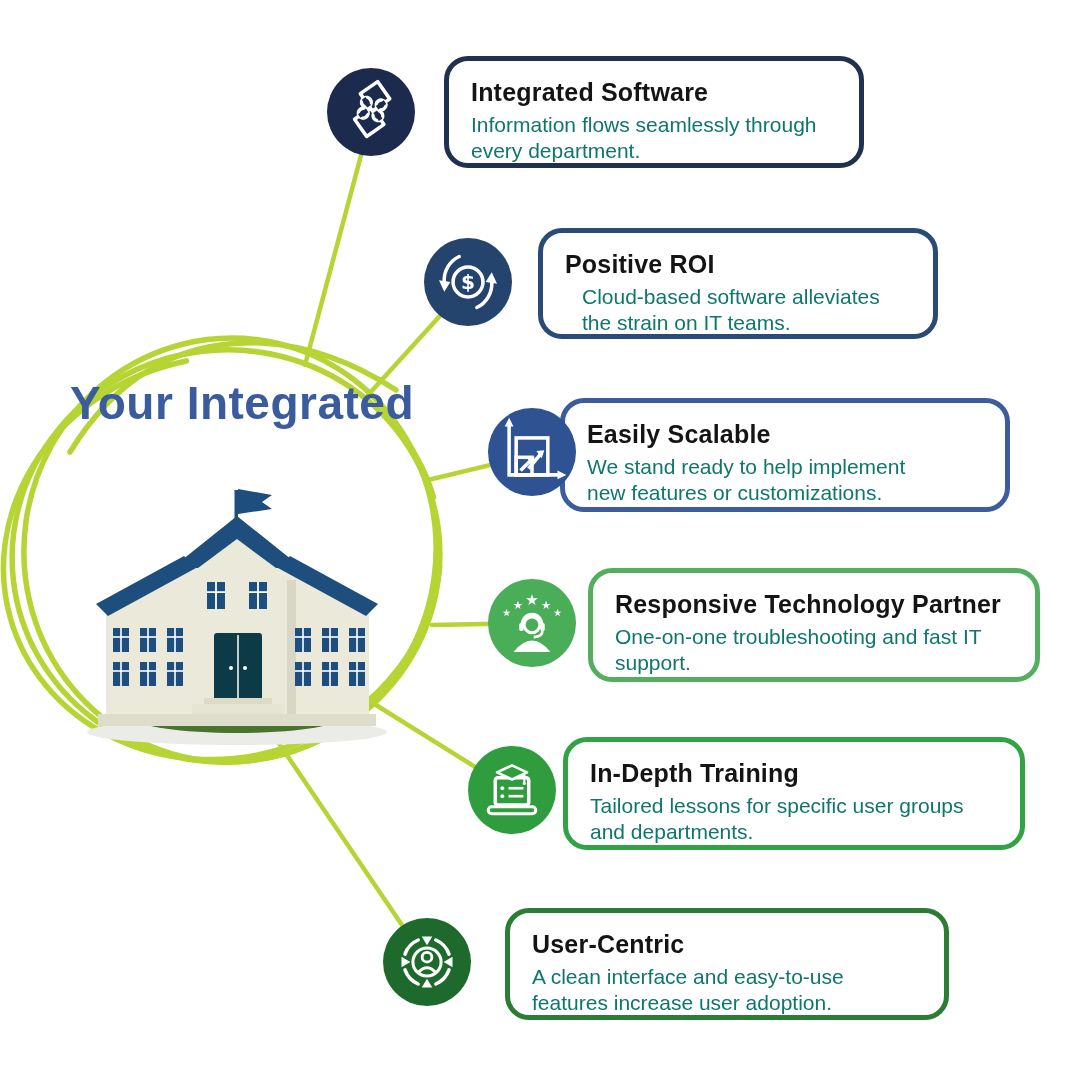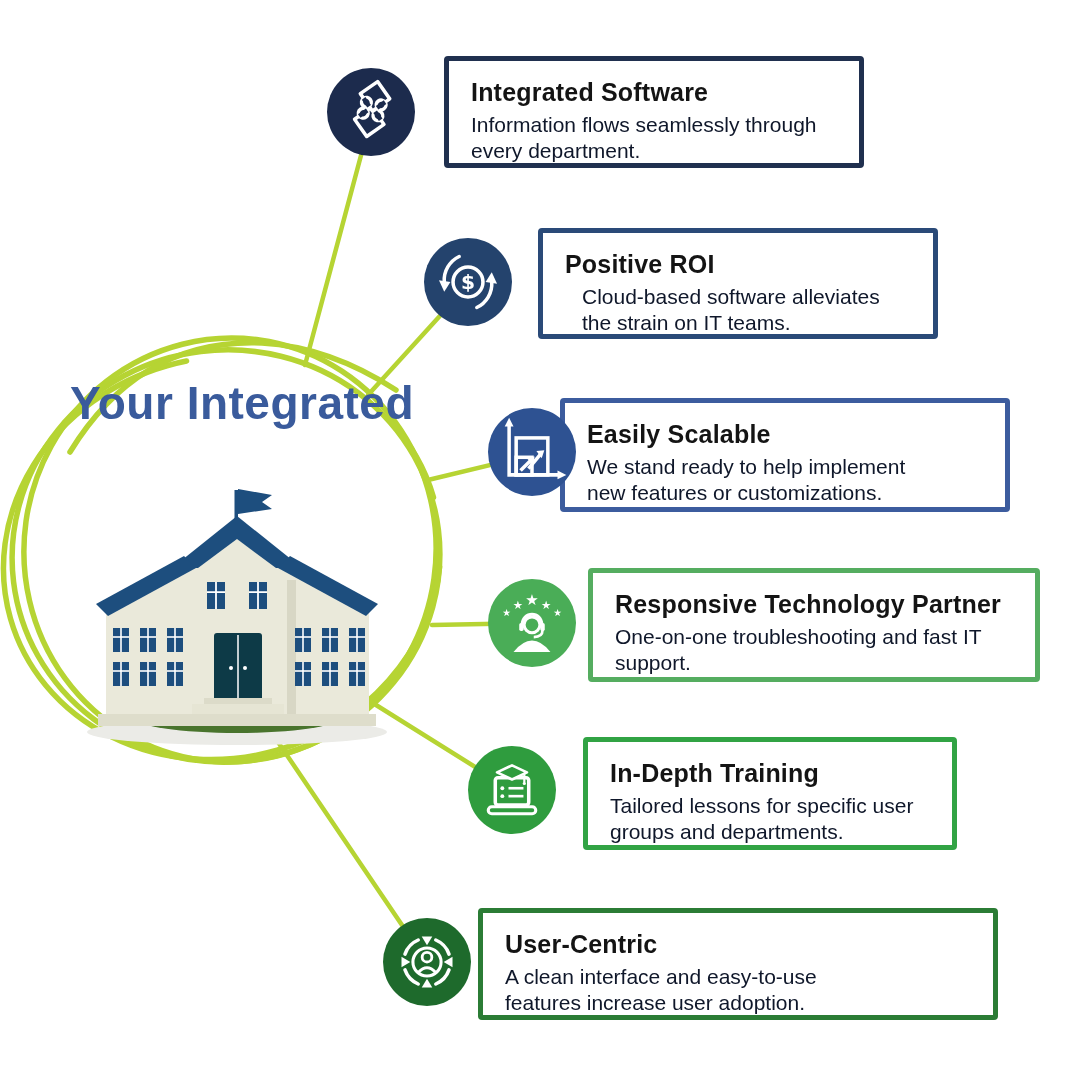--- a/index.html
+++ b/index.html
@@ -4,31 +4,31 @@
 <style>
   html,body{margin:0;padding:0;background:#ffffff;}
   .canvas{position:relative;width:1080px;height:1080px;background:#ffffff;overflow:hidden;
           font-family:"Liberation Sans","DejaVu Sans",sans-serif;}
   .bg-svg{position:absolute;left:0;top:0;z-index:1;}
 
   .center-title{position:absolute;left:52px;top:378px;width:380px;z-index:2;
     text-align:center;font-size:46px;line-height:1.12;font-weight:bold;
     color:#3a5b9c;letter-spacing:0.5px;}
 
-  .feature-box{position:absolute;z-index:2;background:#ffffff;border-radius:4px;
+  .feature-box{position:absolute;z-index:2;background:#ffffff;border-radius:24px;
     padding:13px 22px;box-sizing:border-box;}
   .ftitle{font-size:25px;font-weight:bold;color:#141414;margin:4px 0 5px;letter-spacing:0.2px;}
-  .fbody{font-size:21px;color:#0f172a;line-height:1.26;margin:0;}
+  .fbody{font-size:21px;color:#0f766e;line-height:1.26;margin:0;}
 
   .fb0{left:444px;top:56px;width:420px;height:112px;border:5px solid #20304f;}
   .fb1{left:538px;top:228px;width:400px;height:111px;border:5px solid #2a4a78;}
   .fb2{left:560px;top:398px;width:450px;height:114px;border:5px solid #3c5c9e;}
   .fb3{left:588px;top:568px;width:452px;height:114px;border:5px solid #55ad60;}
-  .fb4{left:563px;top:737px;width:374px;height:113px;border:5px solid #31a344;margin-left:20px;}
-  .fb5{left:478px;top:908px;width:520px;height:112px;border:5px solid #2b7c35;}
+  .fb4{left:563px;top:737px;width:462px;height:113px;border:5px solid #31a344;}
+  .fb5{left:505px;top:908px;width:444px;height:112px;border:5px solid #2b7c35;}
   .mw0{max-width:382px;} .mw1{max-width:385px;margin-left:17px;} .mw2{max-width:345px;}
   .mw3{max-width:374px;} .mw4{max-width:440px;} .mw5{max-width:380px;}
 
   .badge{position:absolute;z-index:3;width:88px;height:88px;border-radius:50%;
     display:flex;align-items:center;justify-content:center;}
   .bi0{left:327px;top:68px;background:#1c2b4d;}
   .bi1{left:424px;top:238px;background:#24436d;}
   .bi2{left:488px;top:408px;background:#2e5292;}
   .bi3{left:488px;top:579px;background:#4aad57;}
   .bi4{left:468px;top:746px;background:#2f9c3e;}

